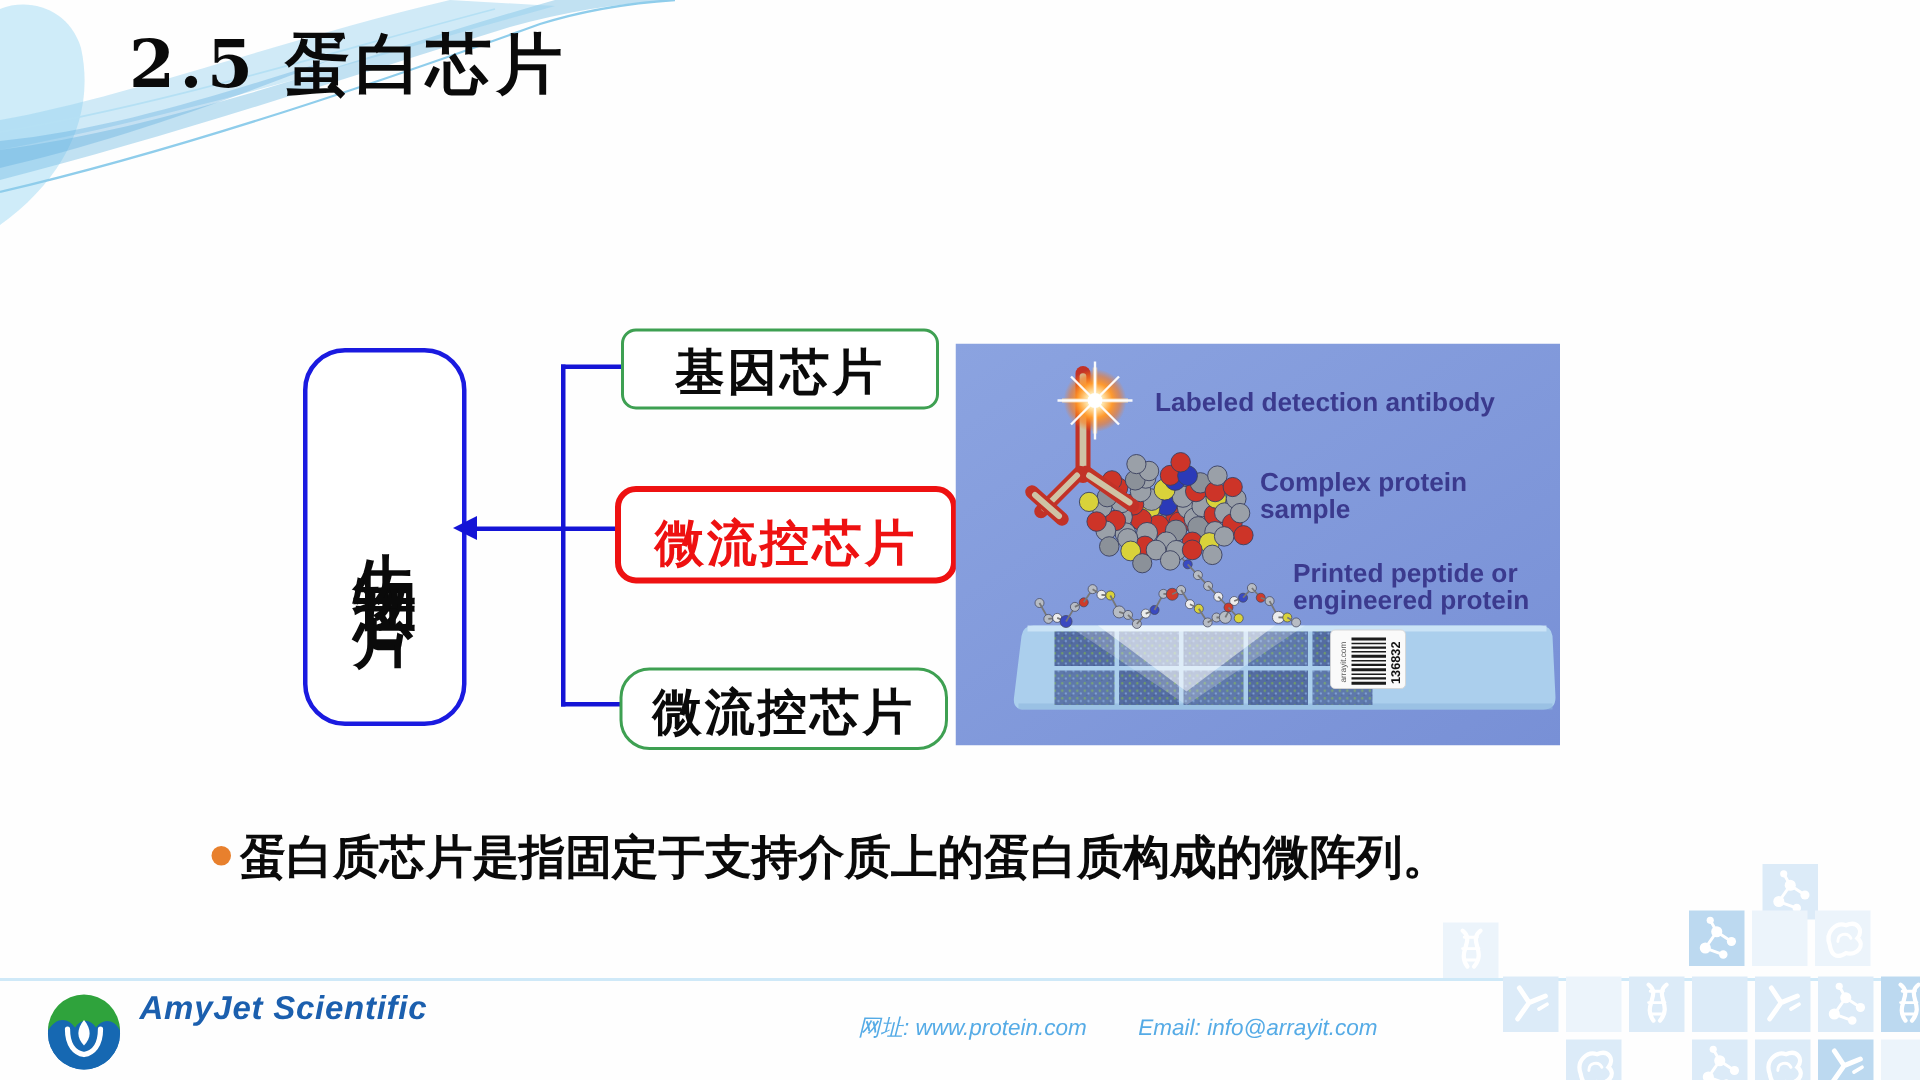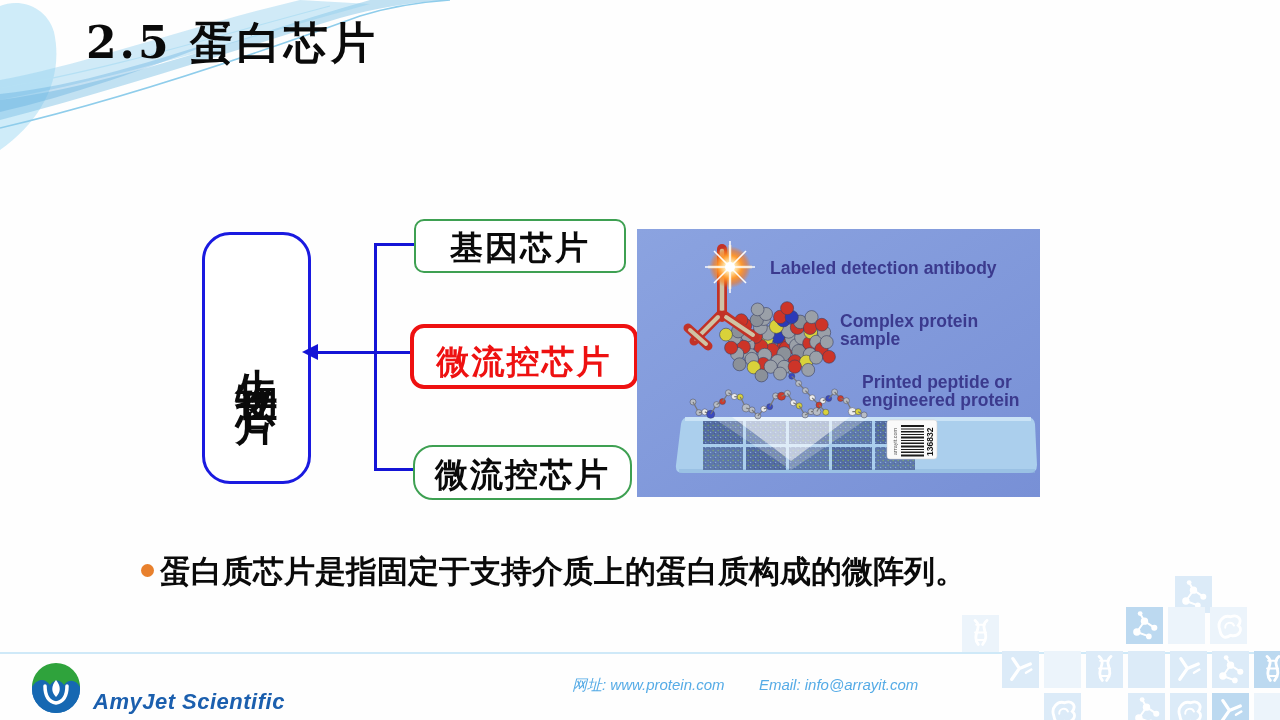--- a/index.html
+++ b/index.html
@@ -35,21 +35,21 @@
 
   .bullet-dot{position:absolute;left:141px;top:564px;width:13px;height:13px;border-radius:50%;
               background:var(--c-bullet,#e8802d)}
   .bullet-text{position:absolute;left:160px;top:551px;
                font:600 31px "DejaVu Serif","Liberation Serif",serif;color:#0a0a0a;white-space:nowrap}
 
   .tile{position:absolute;width:37px;height:37px;z-index:1}
   .tile svg{display:block}
 
   .footer-line{position:absolute;left:0;top:652px;width:1280px;height:2px;background:#cfe9f8}
-  .logo{position:absolute;left:28px;top:659px;display:flex;align-items:flex-end;gap:9px;z-index:2}
+  .logo{position:absolute;left:28px;top:659px;display:flex;align-items:flex-start;gap:9px;z-index:2}
   .logo-en{font:italic 700 22px "Liberation Sans",sans-serif;color:var(--c-brand,#1b5fae);letter-spacing:.5px}
   .logo-cn{font:700 19px "DejaVu Sans","Liberation Sans",sans-serif;color:var(--c-brand,#1b5fae);
            letter-spacing:7px;text-align:center;margin-top:1px}
   .footer-links{position:absolute;left:572px;top:676px;font:italic 15px "Liberation Sans",sans-serif;
                 color:var(--c-link,#55abe6);z-index:2;white-space:nowrap}
   .footer-links .sp{display:inline-block;width:26px}
 </style>
 </head>
 <body>
 

